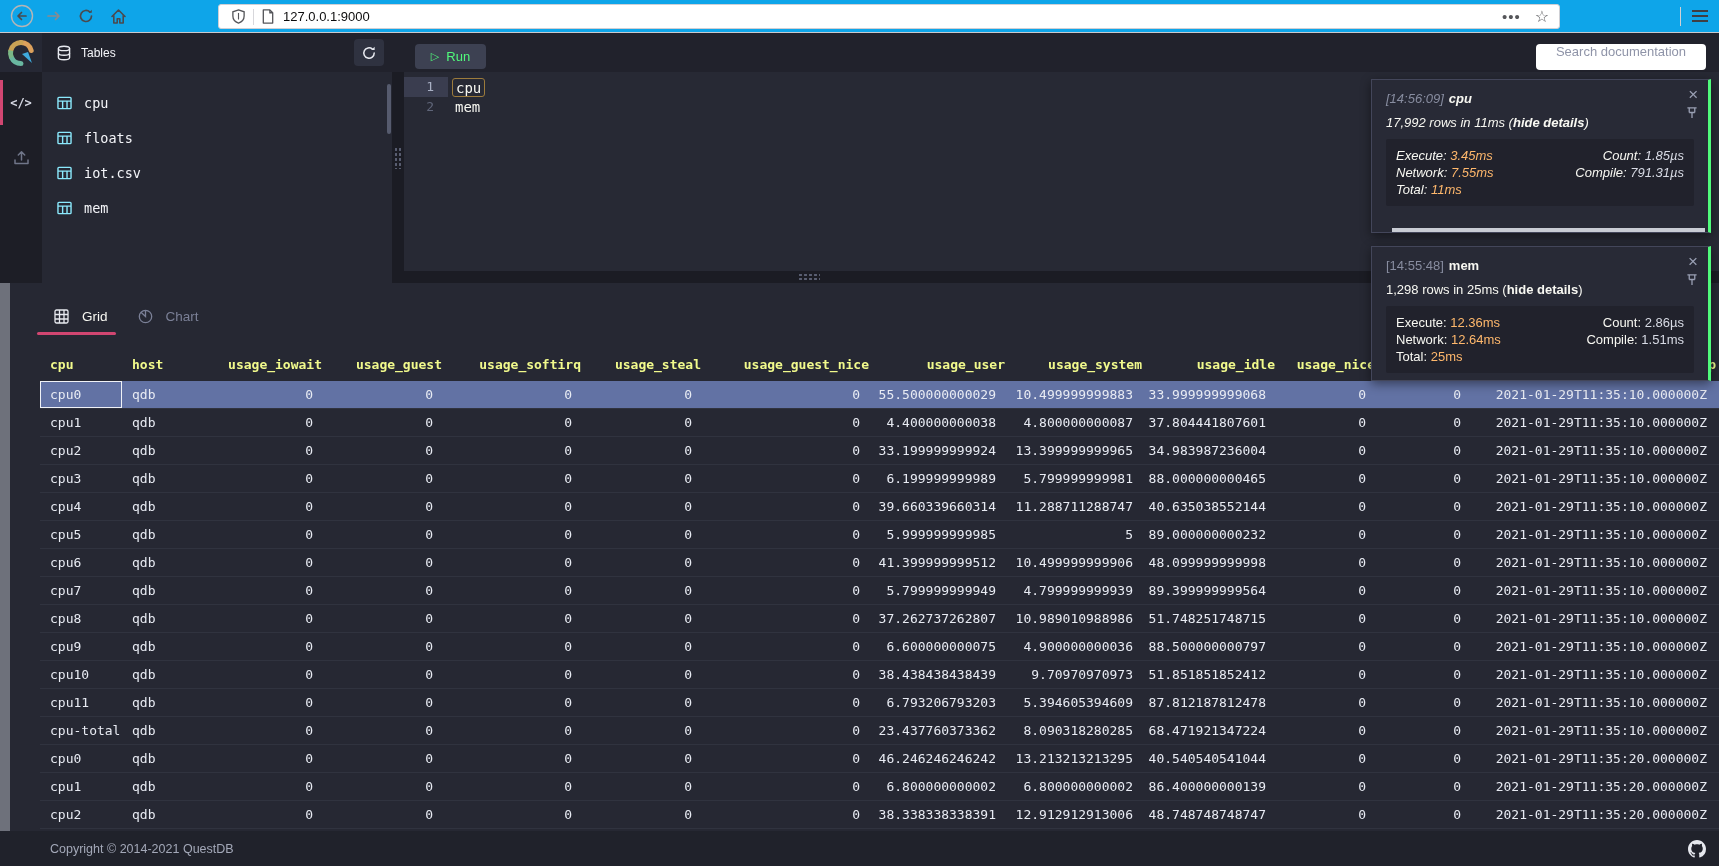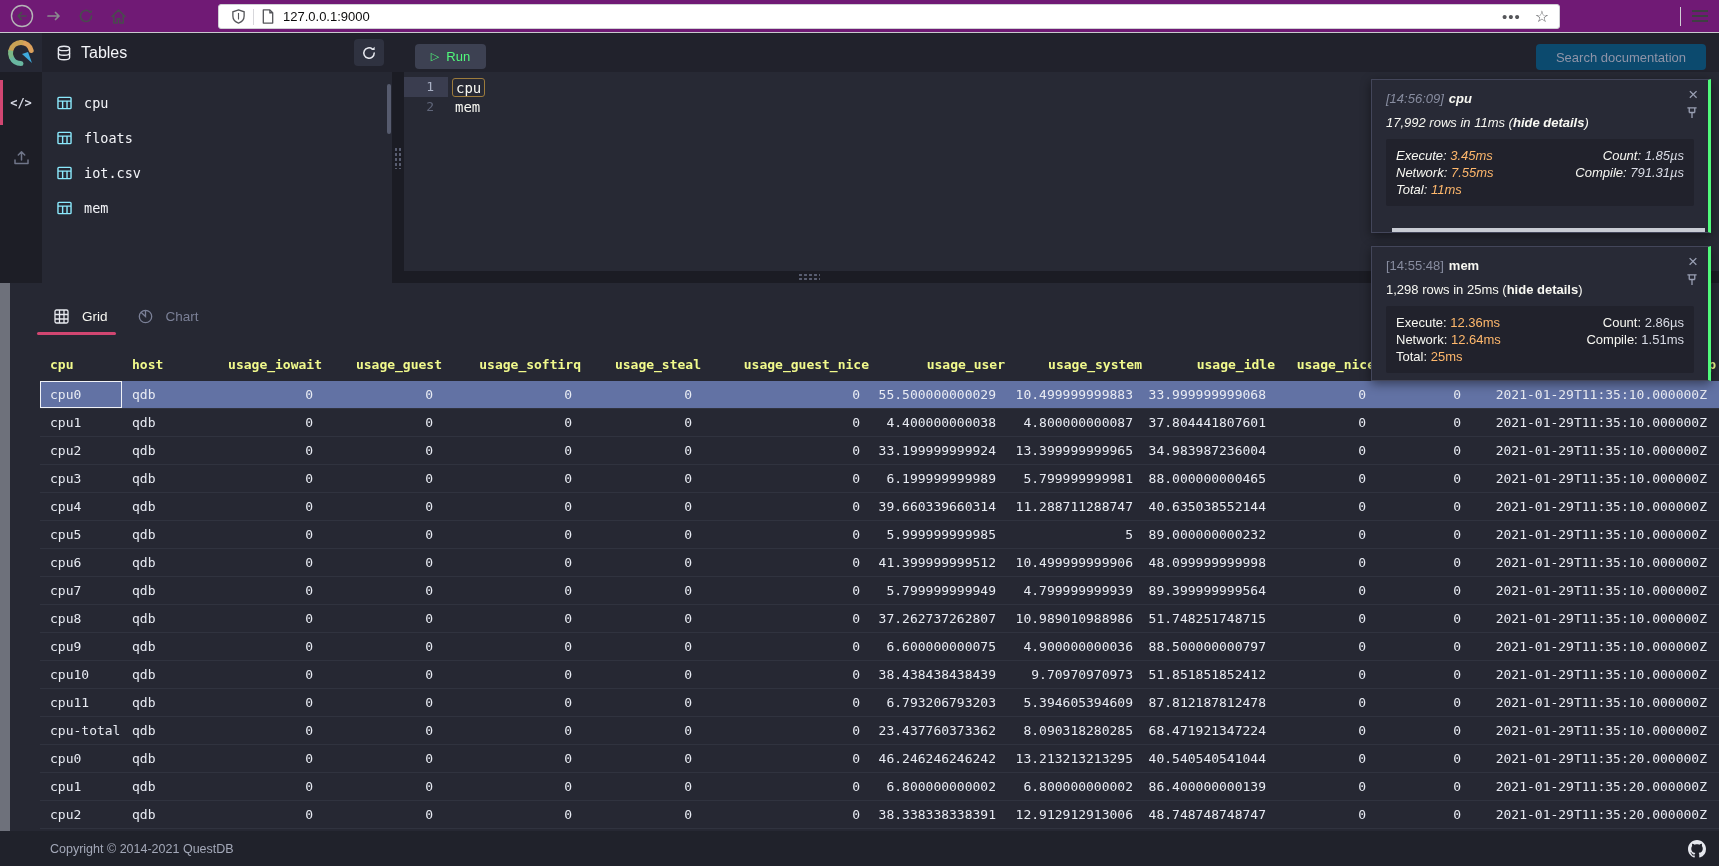--- a/index.html
+++ b/index.html
@@ -2,37 +2,37 @@
 <html><head>
 <meta charset="utf-8">
 <style>
   * { margin:0; padding:0; box-sizing:border-box; }
   html,body { width:1719px; height:866px; overflow:hidden; background:#21222c;
               font-family:"Liberation Sans", sans-serif; }
   .abs { position:absolute; }
   #stage { position:relative; width:1719px; height:866px; }
 
   
-  .chrome { left:0; top:0; width:1719px; height:33px; background:#701a75; border-bottom:1px solid #c9c9ce; display:flex; align-items:center; }
+  .chrome { left:0; top:0; width:1719px; height:33px; background:#0ea5e9; border-bottom:1px solid #c9c9ce; display:flex; align-items:center; }
   .nav-ic { width:28px; height:28px; display:flex; align-items:center; justify-content:center; color:#4a4a4f; }
   .urlbar { position:absolute; left:218px; top:4px; width:1342px; height:25px; background:#fff; border:1px solid #cfcfd4; border-radius:3px; display:flex; align-items:center; }
   .url-text { font-size:13px; color:#0c0c0d; margin-left:8px; flex:1; }
   .url-div { width:1px; height:16px; background:#d7d7db; margin:0 7px; }
   .chrome-right-div { position:absolute; left:1680px; top:7px; width:1px; height:19px; background:#d0d0d4; }
   .hamburger { position:absolute; left:1692px; top:10px; width:16px; }
   .hamburger span { display:block; width:16px; height:2px; background:#3f3f43; margin-bottom:3px; }
 
   
   .topbar { left:0; top:33px; width:1719px; height:39px; background:#21222c; }
   .logo-tile { position:absolute; left:0; top:0; width:42px; height:39px; background:#262834; display:flex; align-items:center; justify-content:center; }
-  .tables-title { position:absolute; left:56px; top:0; height:39px; display:flex; align-items:center; gap:9px; color:#f4f5f9; font-size:16px; }
+  .tables-title { position:absolute; left:56px; top:0; height:39px; display:flex; align-items:center; gap:9px; color:#f4f5f9; font-size:12px; }
   .refresh-btn { position:absolute; left:354px; top:6px; width:30px; height:27px; background:#2f3240; border-radius:4px; display:flex; align-items:center; justify-content:center; }
   .run-btn { position:absolute; left:415px; top:11px; width:71px; height:25px; background:#3d4152; border-radius:4px; display:flex; align-items:center; justify-content:center; gap:7px; color:#50fa7b; font-size:13px; }
   .run-play { font-size:11px; color:#50fa7b; }
-  .search-docs { position:absolute; left:1536px; top:11px; width:170px; height:26px; background:#0c4a6e; border-radius:4px; display:flex; align-items:center; justify-content:center; color:#8f94a8; font-size:13px; }
+  .search-docs { position:absolute; left:1536px; top:11px; width:170px; height:26px; background:#ffffff; border-radius:4px; display:flex; align-items:flex-start; justify-content:center; color:#8f94a8; font-size:13px; }
 
   
   .rail { left:0; top:72px; width:42px; height:211px; background:#1d1e26; }
   .rail-item-code { position:absolute; left:0; top:8px; width:42px; height:45px; display:flex; align-items:center; justify-content:center; }
   .rail-accent { position:absolute; left:0; top:8px; width:3px; height:45px; background:#d14671; }
   .code-glyph { font-family:"DejaVu Sans Mono",monospace; font-size:12px; font-weight:bold; color:#d6d9e4; }
   .rail-item-upload { position:absolute; left:0; top:68px; width:42px; height:34px; display:flex; align-items:center; justify-content:center; }
 
   
   .tpanel { left:42px; top:72px; width:350px; height:211px; background:#262833; overflow:hidden; }

